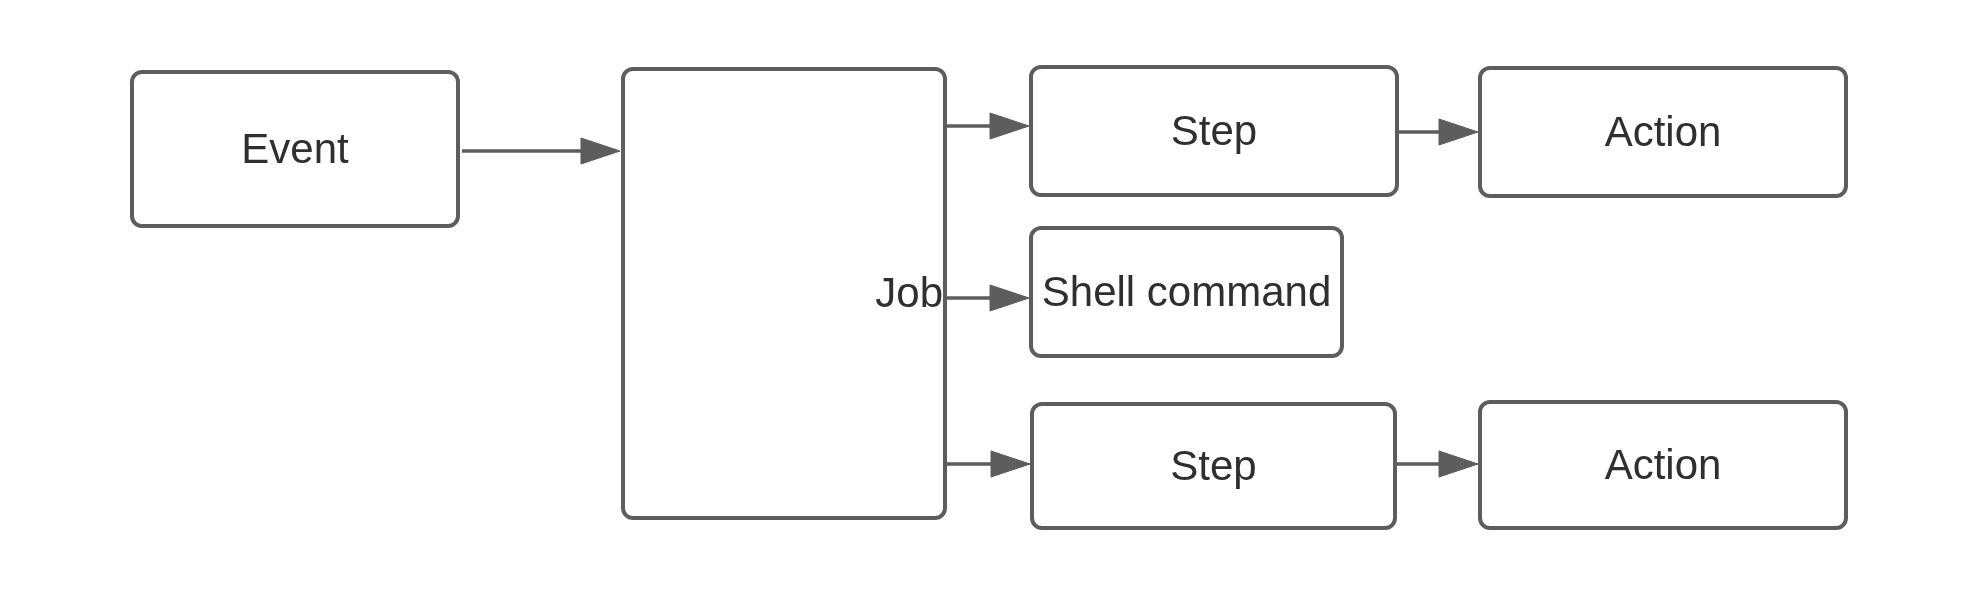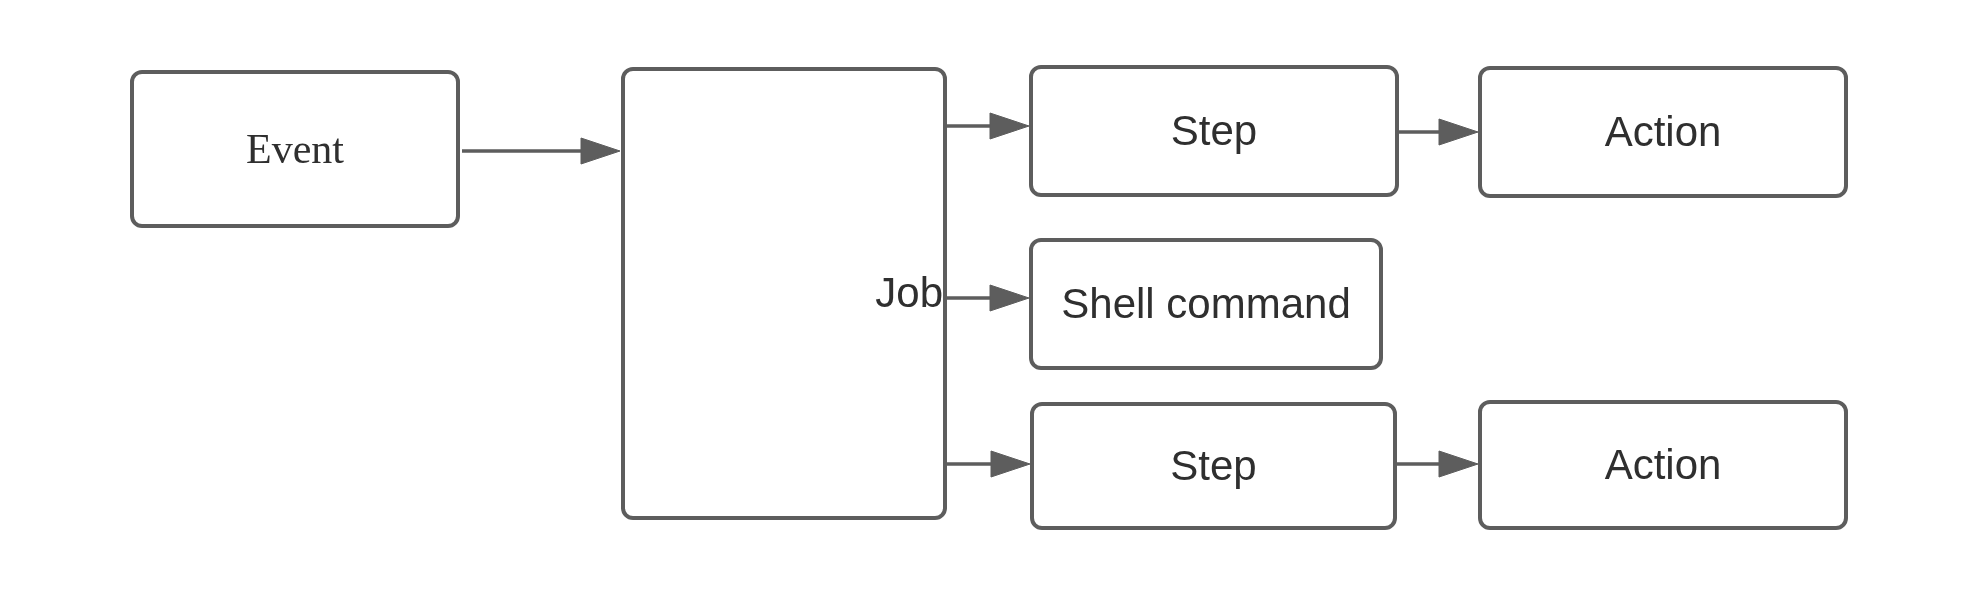--- a/index.html
+++ b/index.html
@@ -30,25 +30,25 @@
     display: flex;
     align-items: center;
     justify-content: center;
   }
   .node-label {
     font-size: 42px;
     line-height: 1.2;
     color: #2f2f2f;
     white-space: nowrap;
   }
-  #node-event         { left: 130px;  top: 70px;  width: 330px; height: 158px; font-family: Liberation Serif, serif; }
+  #node-event         { left: 130px;  top: 70px;  width: 330px; height: 158px; }
   #node-job           { left: 621px;  top: 67px;  width: 326px; height: 453px; justify-content: flex-end; }
   #node-step-top      { left: 1029px; top: 65px;  width: 370px; height: 132px; }
   #node-action-top    { left: 1478px; top: 66px;  width: 370px; height: 132px; }
-  #node-shell-command { left: 1029px; top: 238px; width: 354px; height: 132px; }
+  #node-shell-command { left: 1029px; top: 226px; width: 315px; height: 132px; }
   #node-step-bottom   { left: 1030px; top: 402px; width: 367px; height: 128px; }
   #node-action-bottom { left: 1478px; top: 400px; width: 370px; height: 130px; }
   .edge-line {
     stroke: #5d5d5d;
     stroke-width: 3.5;
   }
   .edge-head {
     fill: #5d5d5d;
     stroke: #5d5d5d;
   }

